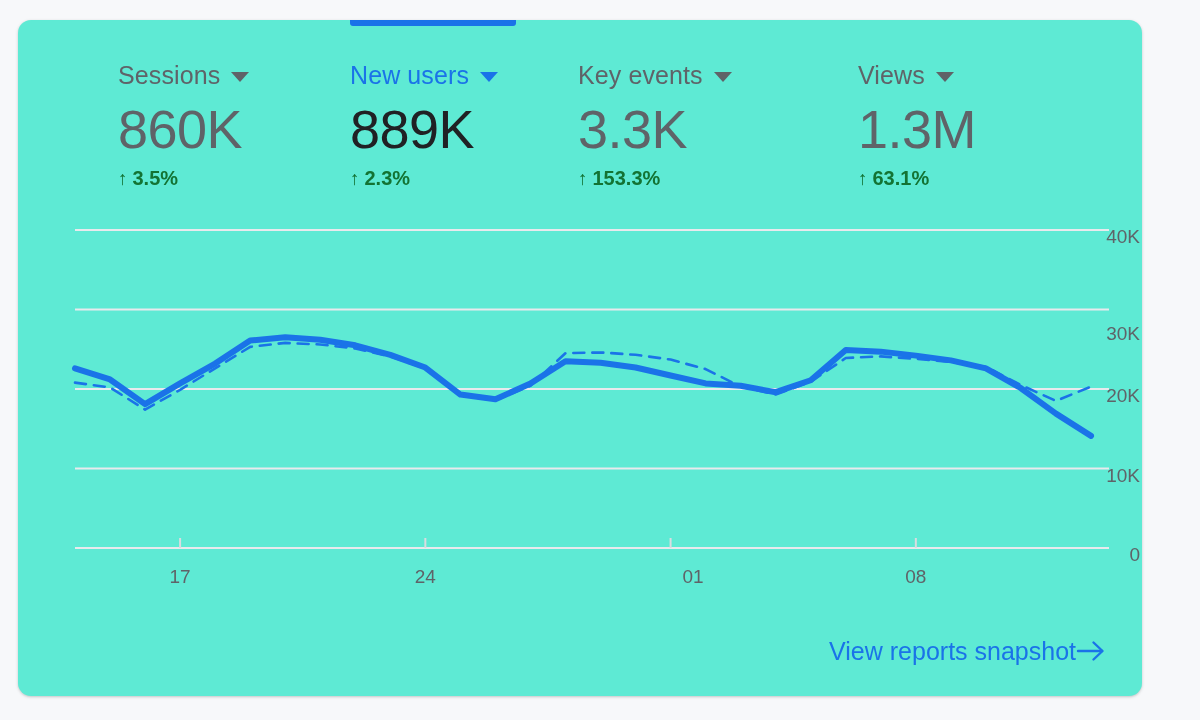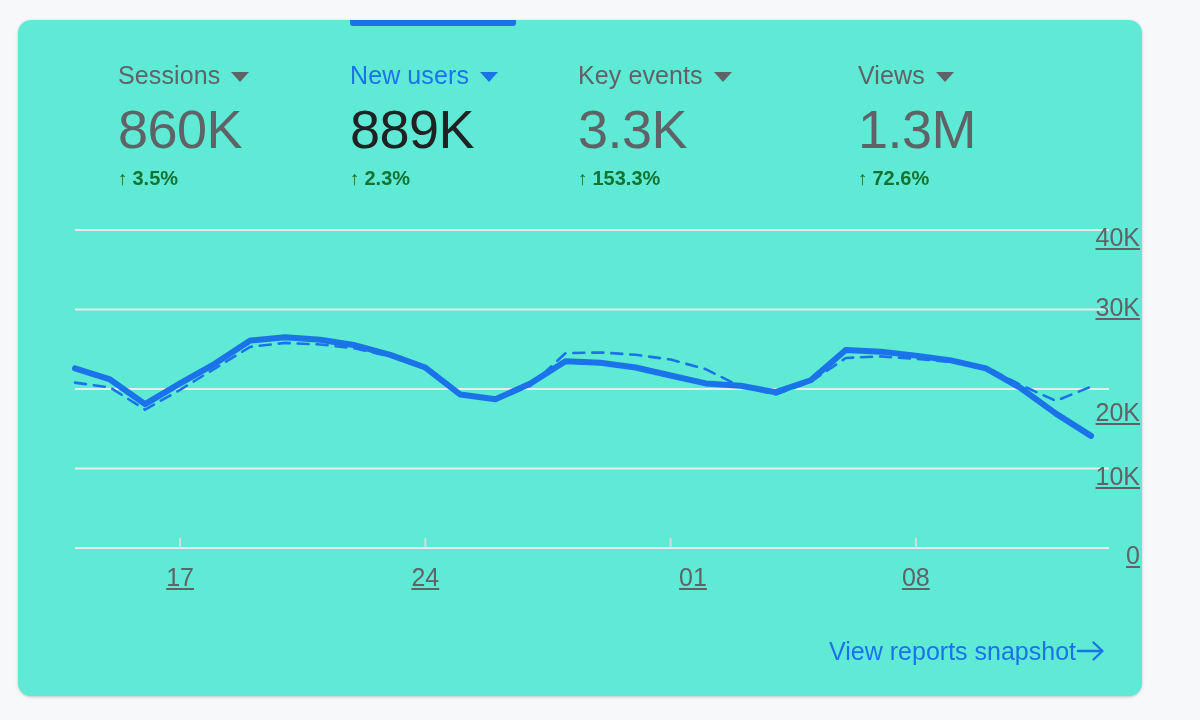--- a/index.html
+++ b/index.html
@@ -119,25 +119,24 @@
     position: absolute;
     left: 0;
     top: 196px;
     width: 1164px;
     height: 360px;
   }
   .chart svg { display: block; }
 
   .axis-label {
     position: absolute;
-    font-size: 25px;
+    font-size: 19px;
     line-height: 22px;
     color: #5f6368;
     white-space: nowrap;
-    text-decoration: underline;
   }
   .y-label { right: 42px; text-align: right; }
   .x-label { transform: translateX(-50%); }
 
   
   .footer {
     position: absolute;
     right: 36px;
     bottom: 30px;
   }
@@ -199,21 +198,21 @@
     </div>
 
     <div class="metric m3">
       <div class="metric-head">
         <span class="metric-name">Views</span>
         <span class="caret"></span>
       </div>
       <div class="metric-value">1.3M</div>
       <div class="metric-delta">
         <span class="delta-arrow">↑</span>
-        <span>72.6%</span>
+        <span>63.1%</span>
       </div>
     </div>
 
   </div>
 
   <div class="chart">
     <svg id="chart-svg" width="1164" height="360">
         <line x1="57" x2="1091" y1="332" y2="332" stroke="#e8eaed" stroke-width="2"></line>
         <line x1="57" x2="1091" y1="252.5" y2="252.5" stroke="#e8eaed" stroke-width="2"></line>
         <line x1="57" x2="1091" y1="173" y2="173" stroke="#e8eaed" stroke-width="2"></line>
@@ -221,22 +220,22 @@
         <line x1="57" x2="1091" y1="14" y2="14" stroke="#e8eaed" stroke-width="2"></line>
         <line x1="162.10344827586206" x2="162.10344827586206" y1="322" y2="332" stroke="#dadce0" stroke-width="2"></line>
         <line x1="407.3448275862069" x2="407.3448275862069" y1="322" y2="332" stroke="#dadce0" stroke-width="2"></line>
         <line x1="652.5862068965516" x2="652.5862068965516" y1="322" y2="332" stroke="#dadce0" stroke-width="2"></line>
         <line x1="897.8275862068965" x2="897.8275862068965" y1="322" y2="332" stroke="#dadce0" stroke-width="2"></line>
         <polyline points="57,152.33 92.0344827586207,163.45999999999998 127.06896551724138,188.105 162.10344827586206,167.435 197.13793103448276,147.56 232.17241379310346,124.50500000000002 267.2068965517241,121.32500000000002 302.2413793103448,123.70999999999998 337.2758620689655,129.275 372.3103448275862,138.815 407.3448275862069,151.535 442.37931034482756,178.565 477.41379310344826,183.33499999999998 512.448275862069,167.435 547.4827586206897,145.17499999999998 582.5172413793103,146.765 617.551724137931,151.535 652.5862068965516,159.485 687.6206896551724,167.435 722.655172413793,169.82 757.6896551724138,176.18 792.7241379310345,164.25500000000002 827.7586206896551,134.045 862.7931034482759,135.635 897.8275862068965,139.61 932.8620689655172,144.38000000000002 967.8965517241379,152.33 1002.9310344827586,172.205 1037.9655172413793,197.645 1073,219.905" fill="none" stroke="#1a73e8" stroke-linecap="round" stroke-linejoin="round" stroke-width="6"></polyline>
         <polyline points="57,166.64 92.0344827586207,171.41 127.06896551724138,193.67 162.10344827586206,173.795 197.13793103448276,152.33 232.17241379310346,130.865 267.2068965517241,126.88999999999999 302.2413793103448,128.48 337.2758620689655,132.455 372.3103448275862,140.405 407.3448275862069,152.33 442.37931034482756,179.36 477.41379310344826,184.13 512.448275862069,169.82 547.4827586206897,137.225 582.5172413793103,136.43 617.551724137931,138.815 652.5862068965516,143.58499999999998 687.6206896551724,153.125 722.655172413793,170.615 757.6896551724138,178.565 792.7241379310345,165.845 827.7586206896551,141.99499999999998 862.7931034482759,140.405 897.8275862068965,142.79000000000002 932.8620689655172,145.97 967.8965517241379,150.74 1002.9310344827586,169.025 1037.9655172413793,184.92499999999998 1073,170.615" fill="none" stroke="#1a73e8" stroke-linecap="round" stroke-linejoin="round" stroke-width="2.6" stroke-dasharray="11 8"></polyline>
       </svg>
   <div class="axis-label y-label" style="top: 328px;">0</div>
       <div class="axis-label y-label" style="top: 248.5px;">10K</div>
-      <div class="axis-label y-label" style="top: 169px; margin-top: 16px;">20K</div>
-      <div class="axis-label y-label" style="top: 80px; margin-left: 8px;">30K</div>
+      <div class="axis-label y-label" style="top: 169px;">20K</div>
+      <div class="axis-label y-label" style="top: 107px; margin-left: 8px;">30K</div>
       <div class="axis-label y-label" style="top: 10px;">40K</div>
       <div class="axis-label x-label" style="left: 162.103px; top: 350px; text-align: right;">17</div>
       <div class="axis-label x-label" style="left: 407.345px; top: 350px;">24</div>
       <div class="axis-label x-label" style="left: 675px; top: 350px;">01</div>
       <div class="axis-label x-label" style="left: 897.828px; top: 350px;">08</div>
     </div>
 
   <div class="footer">
     <a class="snapshot-link" href="#">
       <span>View reports snapshot</span>

